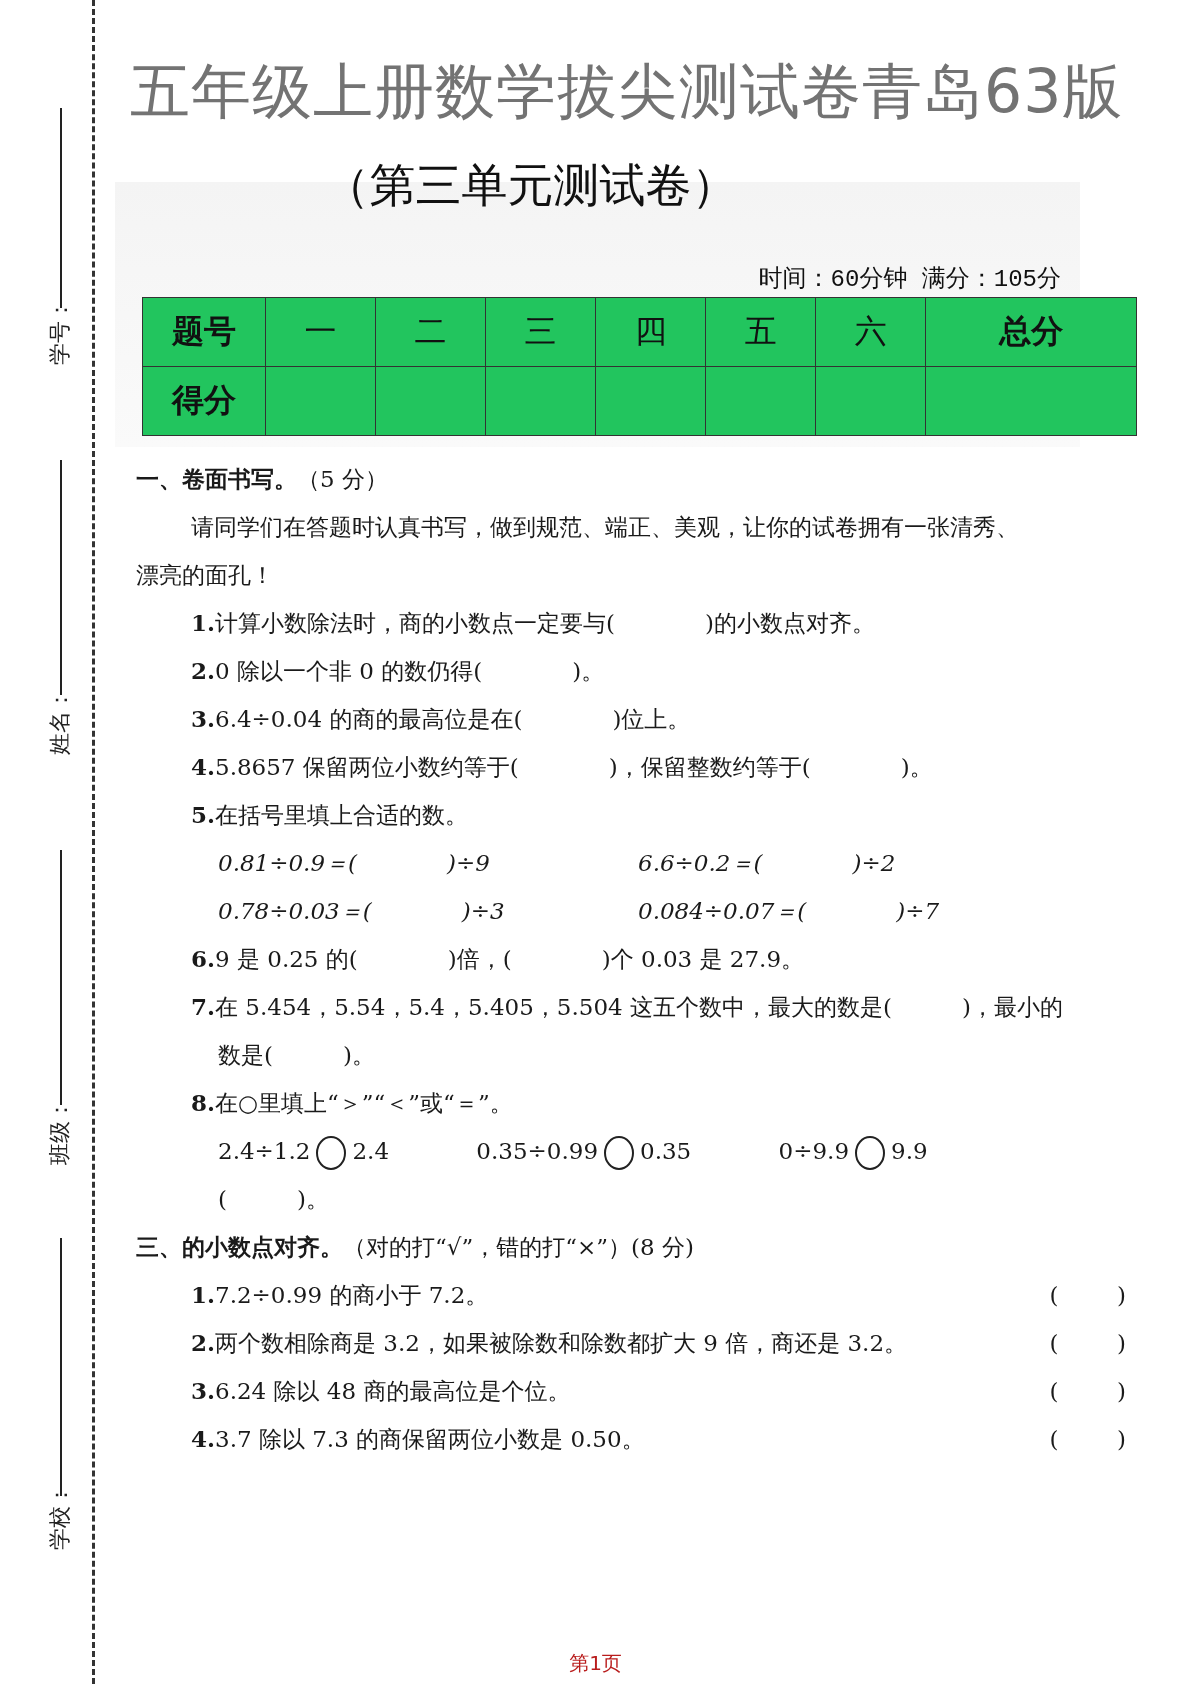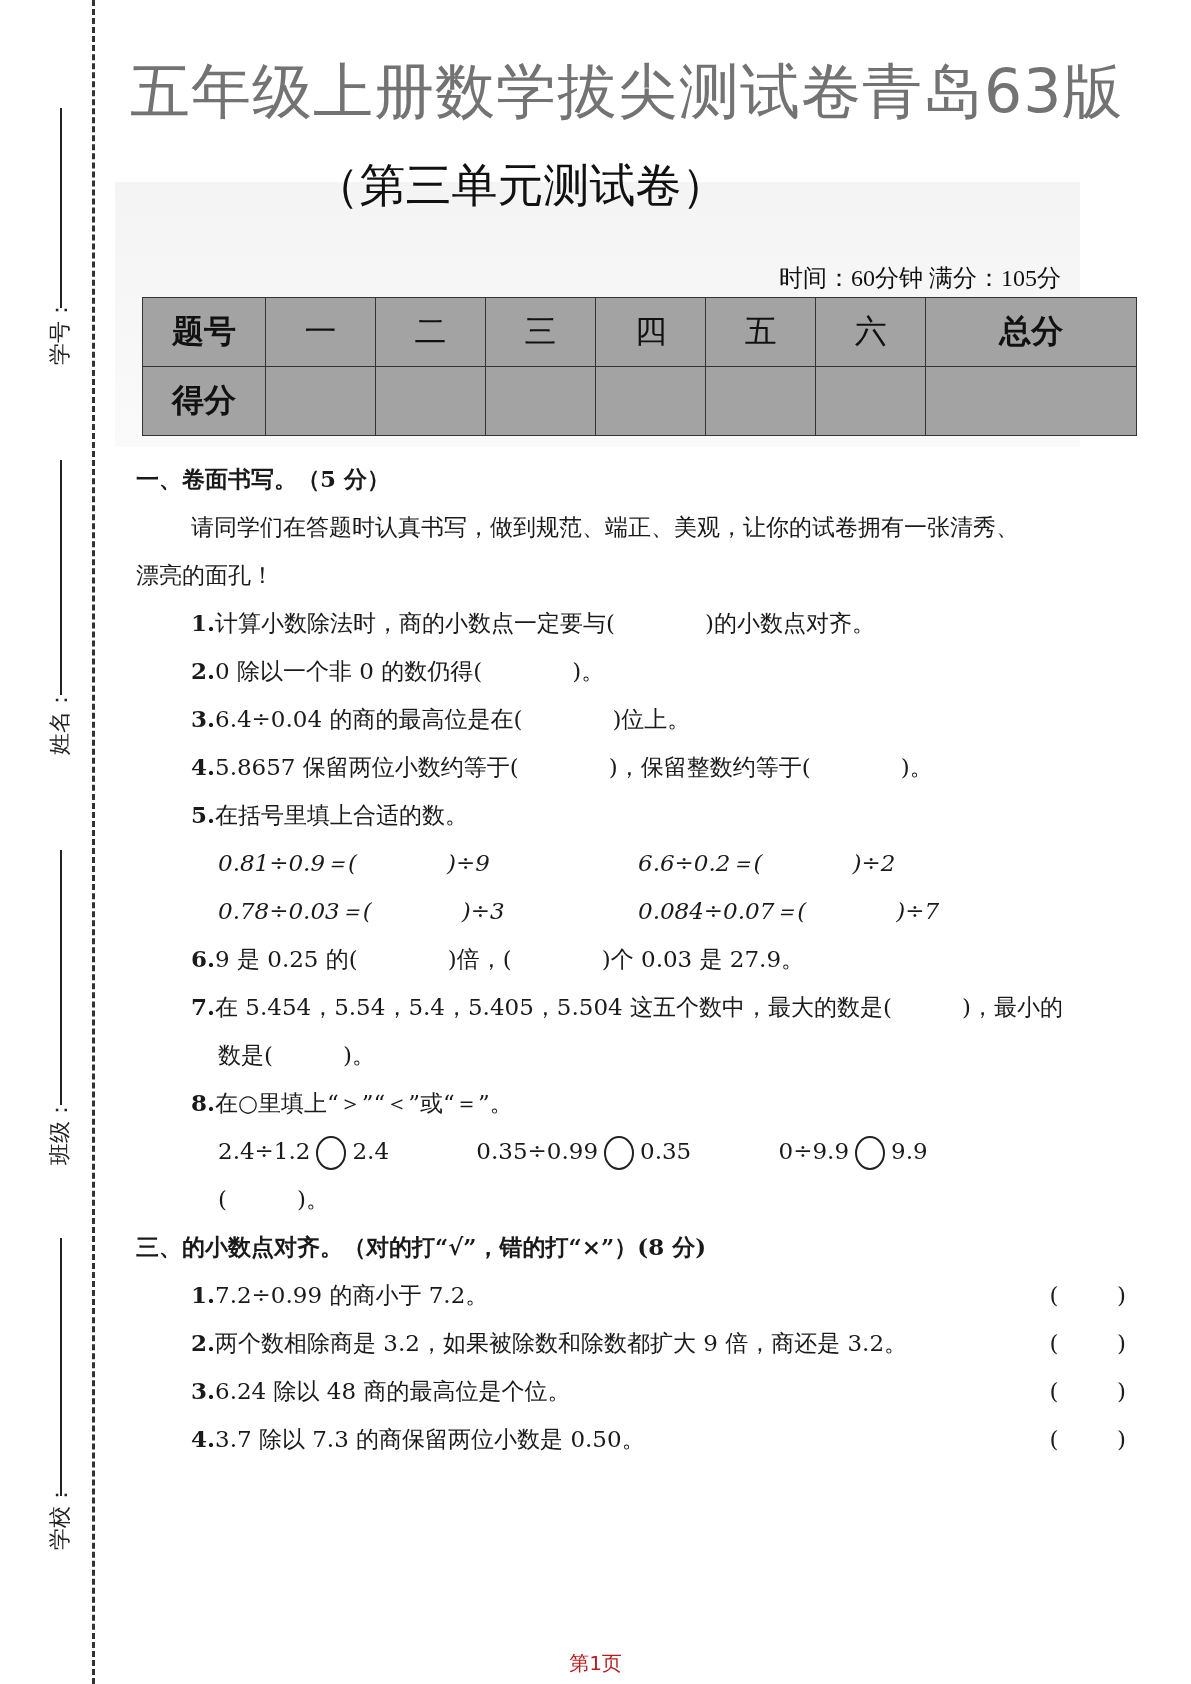--- a/index.html
+++ b/index.html
@@ -26,44 +26,44 @@
       position: absolute; left: 130px; top: 52px; width: 1010px;
       font-family: "DejaVu Sans", "Liberation Sans", sans-serif;
       font-size: 60px; font-weight: 500; letter-spacing: 1px; color: #737373;
       white-space: nowrap;
     }
     .header-band {
       position: absolute; left: 115px; top: 182px; width: 965px; height: 265px;
       background: linear-gradient(#f4f4f4, #fafafa);
     }
     .subtitle {
-      position: absolute; left: 4px; width: 973px; top: 155px; text-align: center;
+      position: absolute; left: 14px; width: 973px; top: 155px; text-align: center;
       font-family: "DejaVu Sans", "Liberation Sans", sans-serif;
       font-size: 46px; color: #111; padding-left: 60px; box-sizing: border-box;
     }
     .time-info {
       position: absolute; right: 130px; top: 262px;
-      font-family: Liberation Serif, serif;
+      font-family: Liberation Mono, monospace;
       font-size: 24px; color: #111;
     }
     table.score {
       position: absolute; left: 142px; top: 297px; width: 995px;
-      border-collapse: collapse; background: #a3a3a3;
+      border-collapse: collapse; background: #22c55e;
     }
     table.score td {
       border: 1.5px solid #333; height: 66px; text-align: center;
       font-size: 32px; color: #111;
     }
     table.score td.head { font-family: "DejaVu Sans", "Liberation Sans", sans-serif; font-weight: bold; }
     .content {
       position: absolute; left: 136px; top: 455px; width: 1000px;
       font-size: 23px; line-height: 48px;
     }
     .sec-title { font-weight: bold; font-family: "DejaVu Sans", "Liberation Sans", sans-serif; }
-    .sec-note { font-weight: bold; font-family: "DejaVu Serif", serif; margin-top: 32px; }
+    .sec-note { font-weight: normal; font-family: "DejaVu Serif", serif; margin-top: 32px; }
     .para { text-indent: 55px; }
     .q { padding-left: 55px; position: relative; }
     .q .num { font-weight: bold; }
     .sub { padding-left: 82px; display: flex; }
     .sub span { display: inline-block; font-style: italic; }
     .sub .col1 { width: 420px; }
     .blank { display: inline-block; width: 90px; }
     .blank-s { display: inline-block; width: 70px; }
     .cont { padding-left: 82px; }
     .circle {

